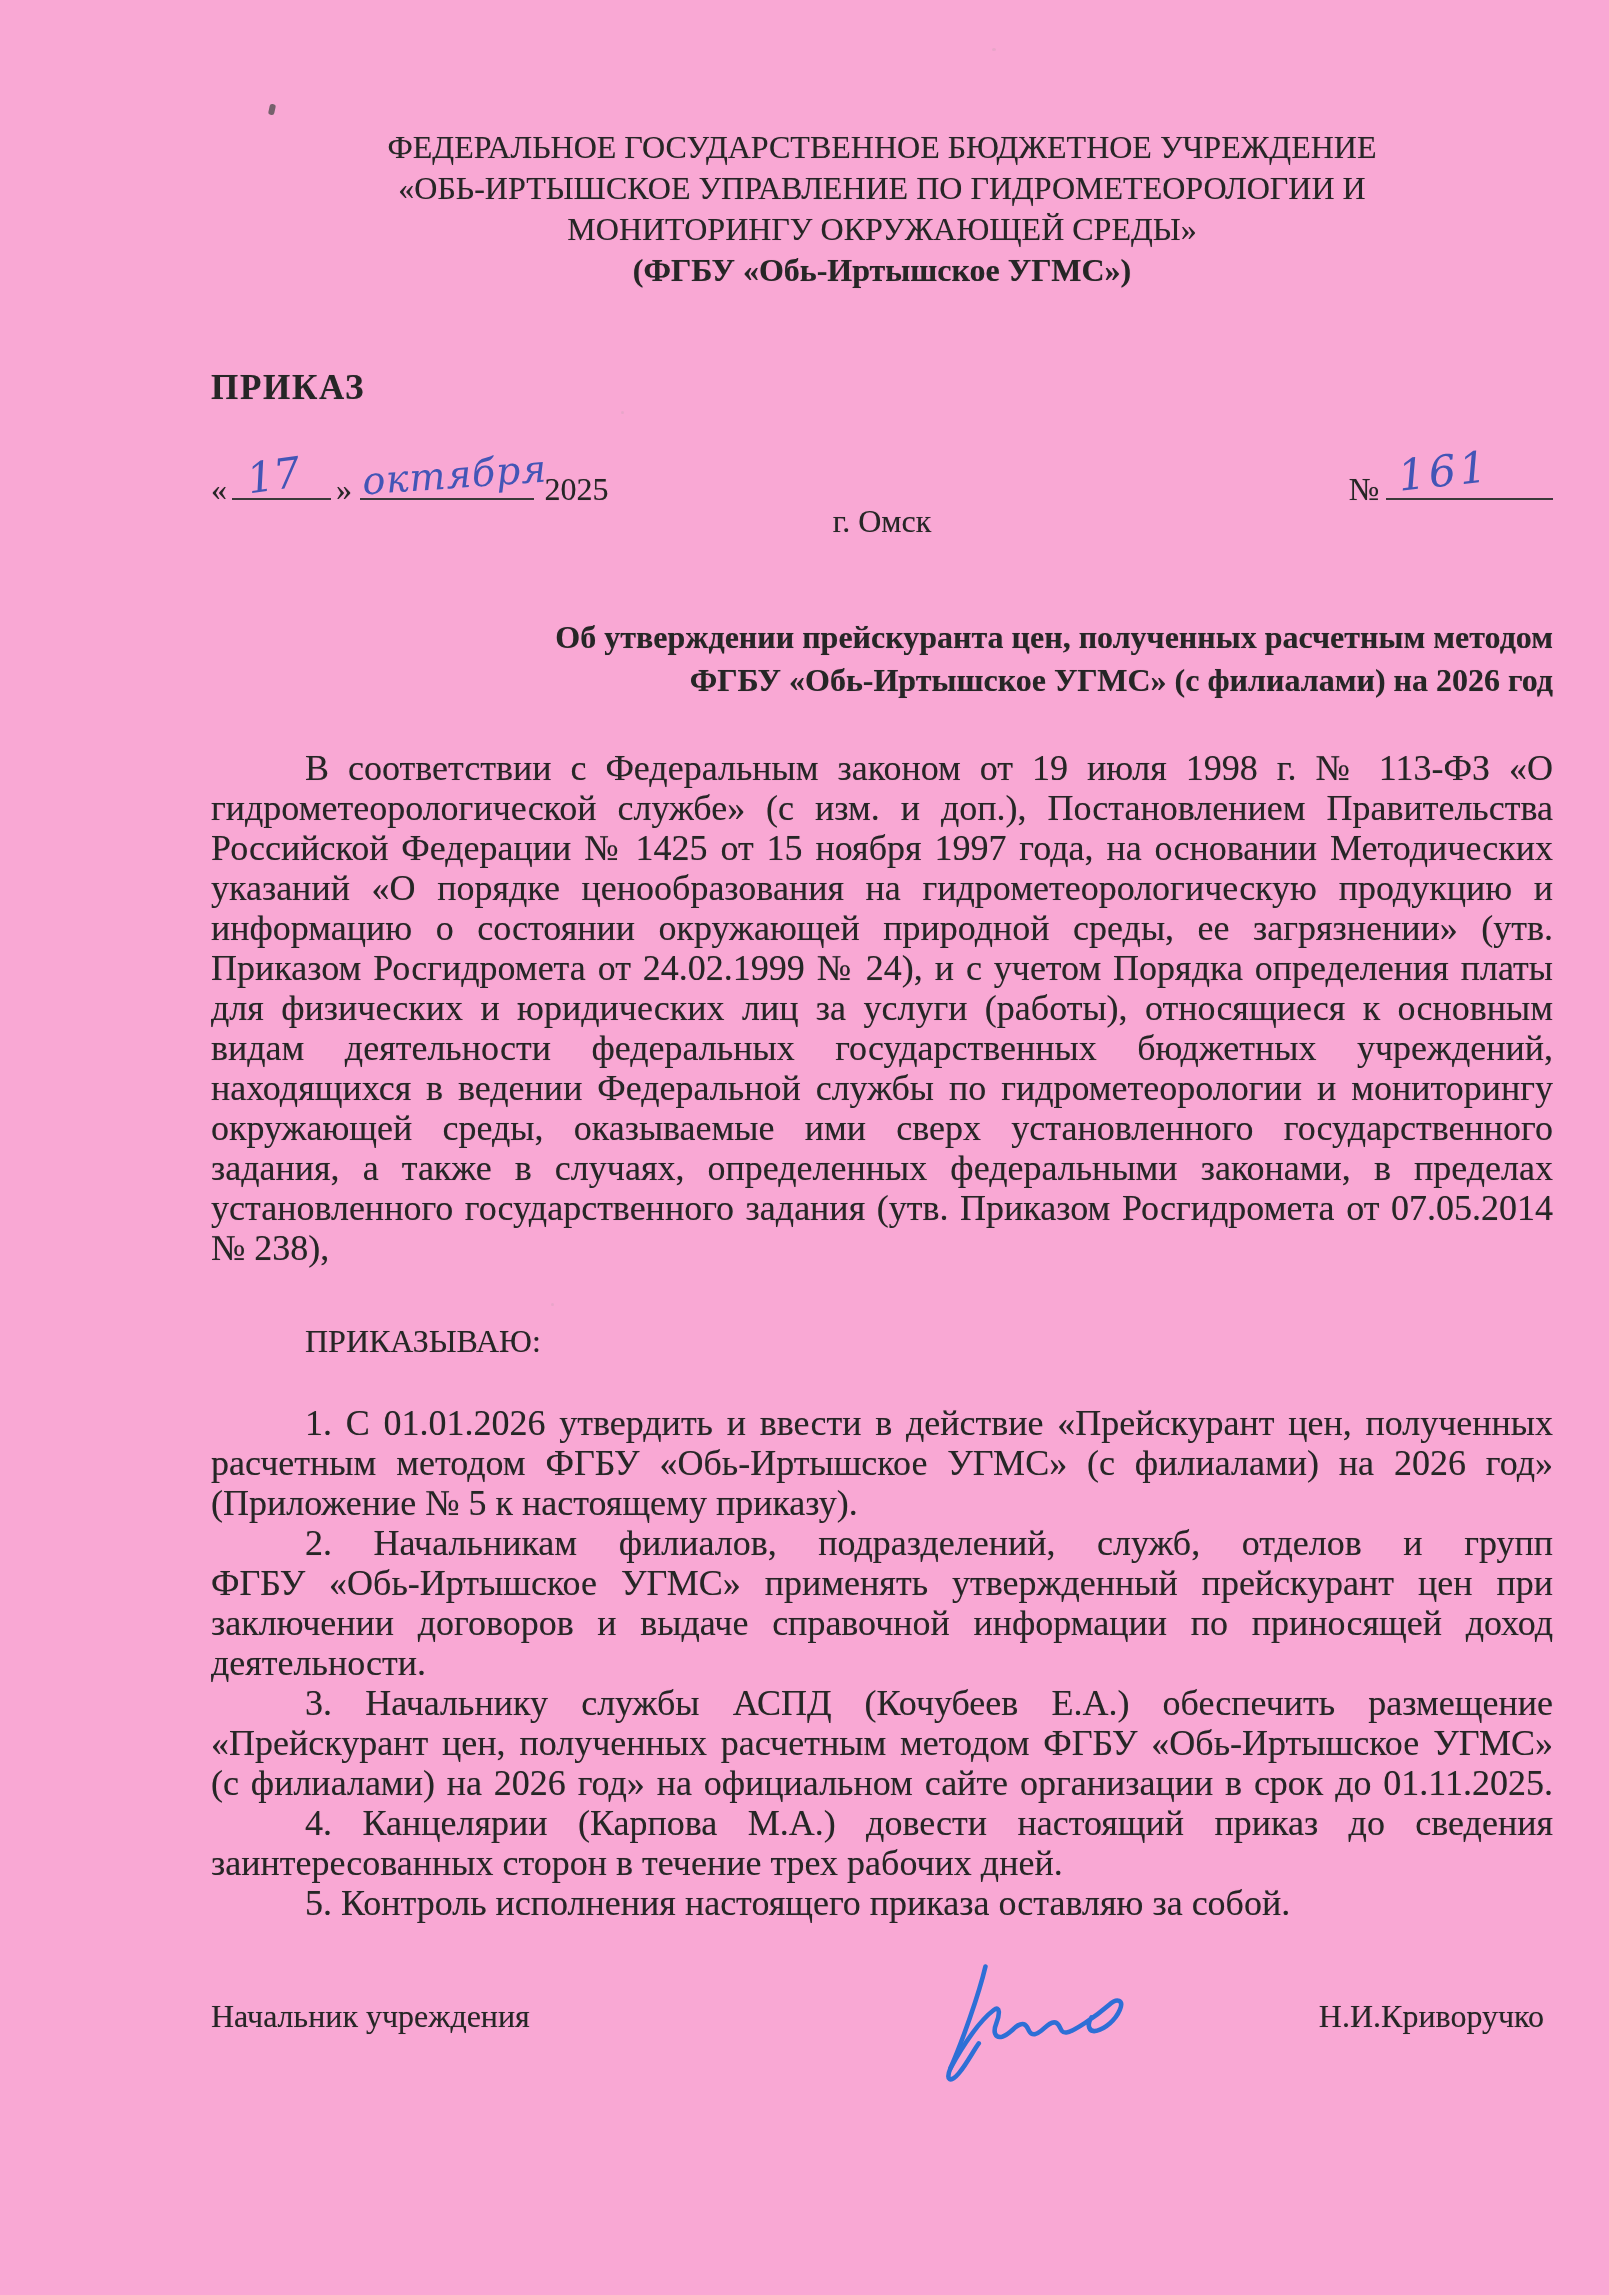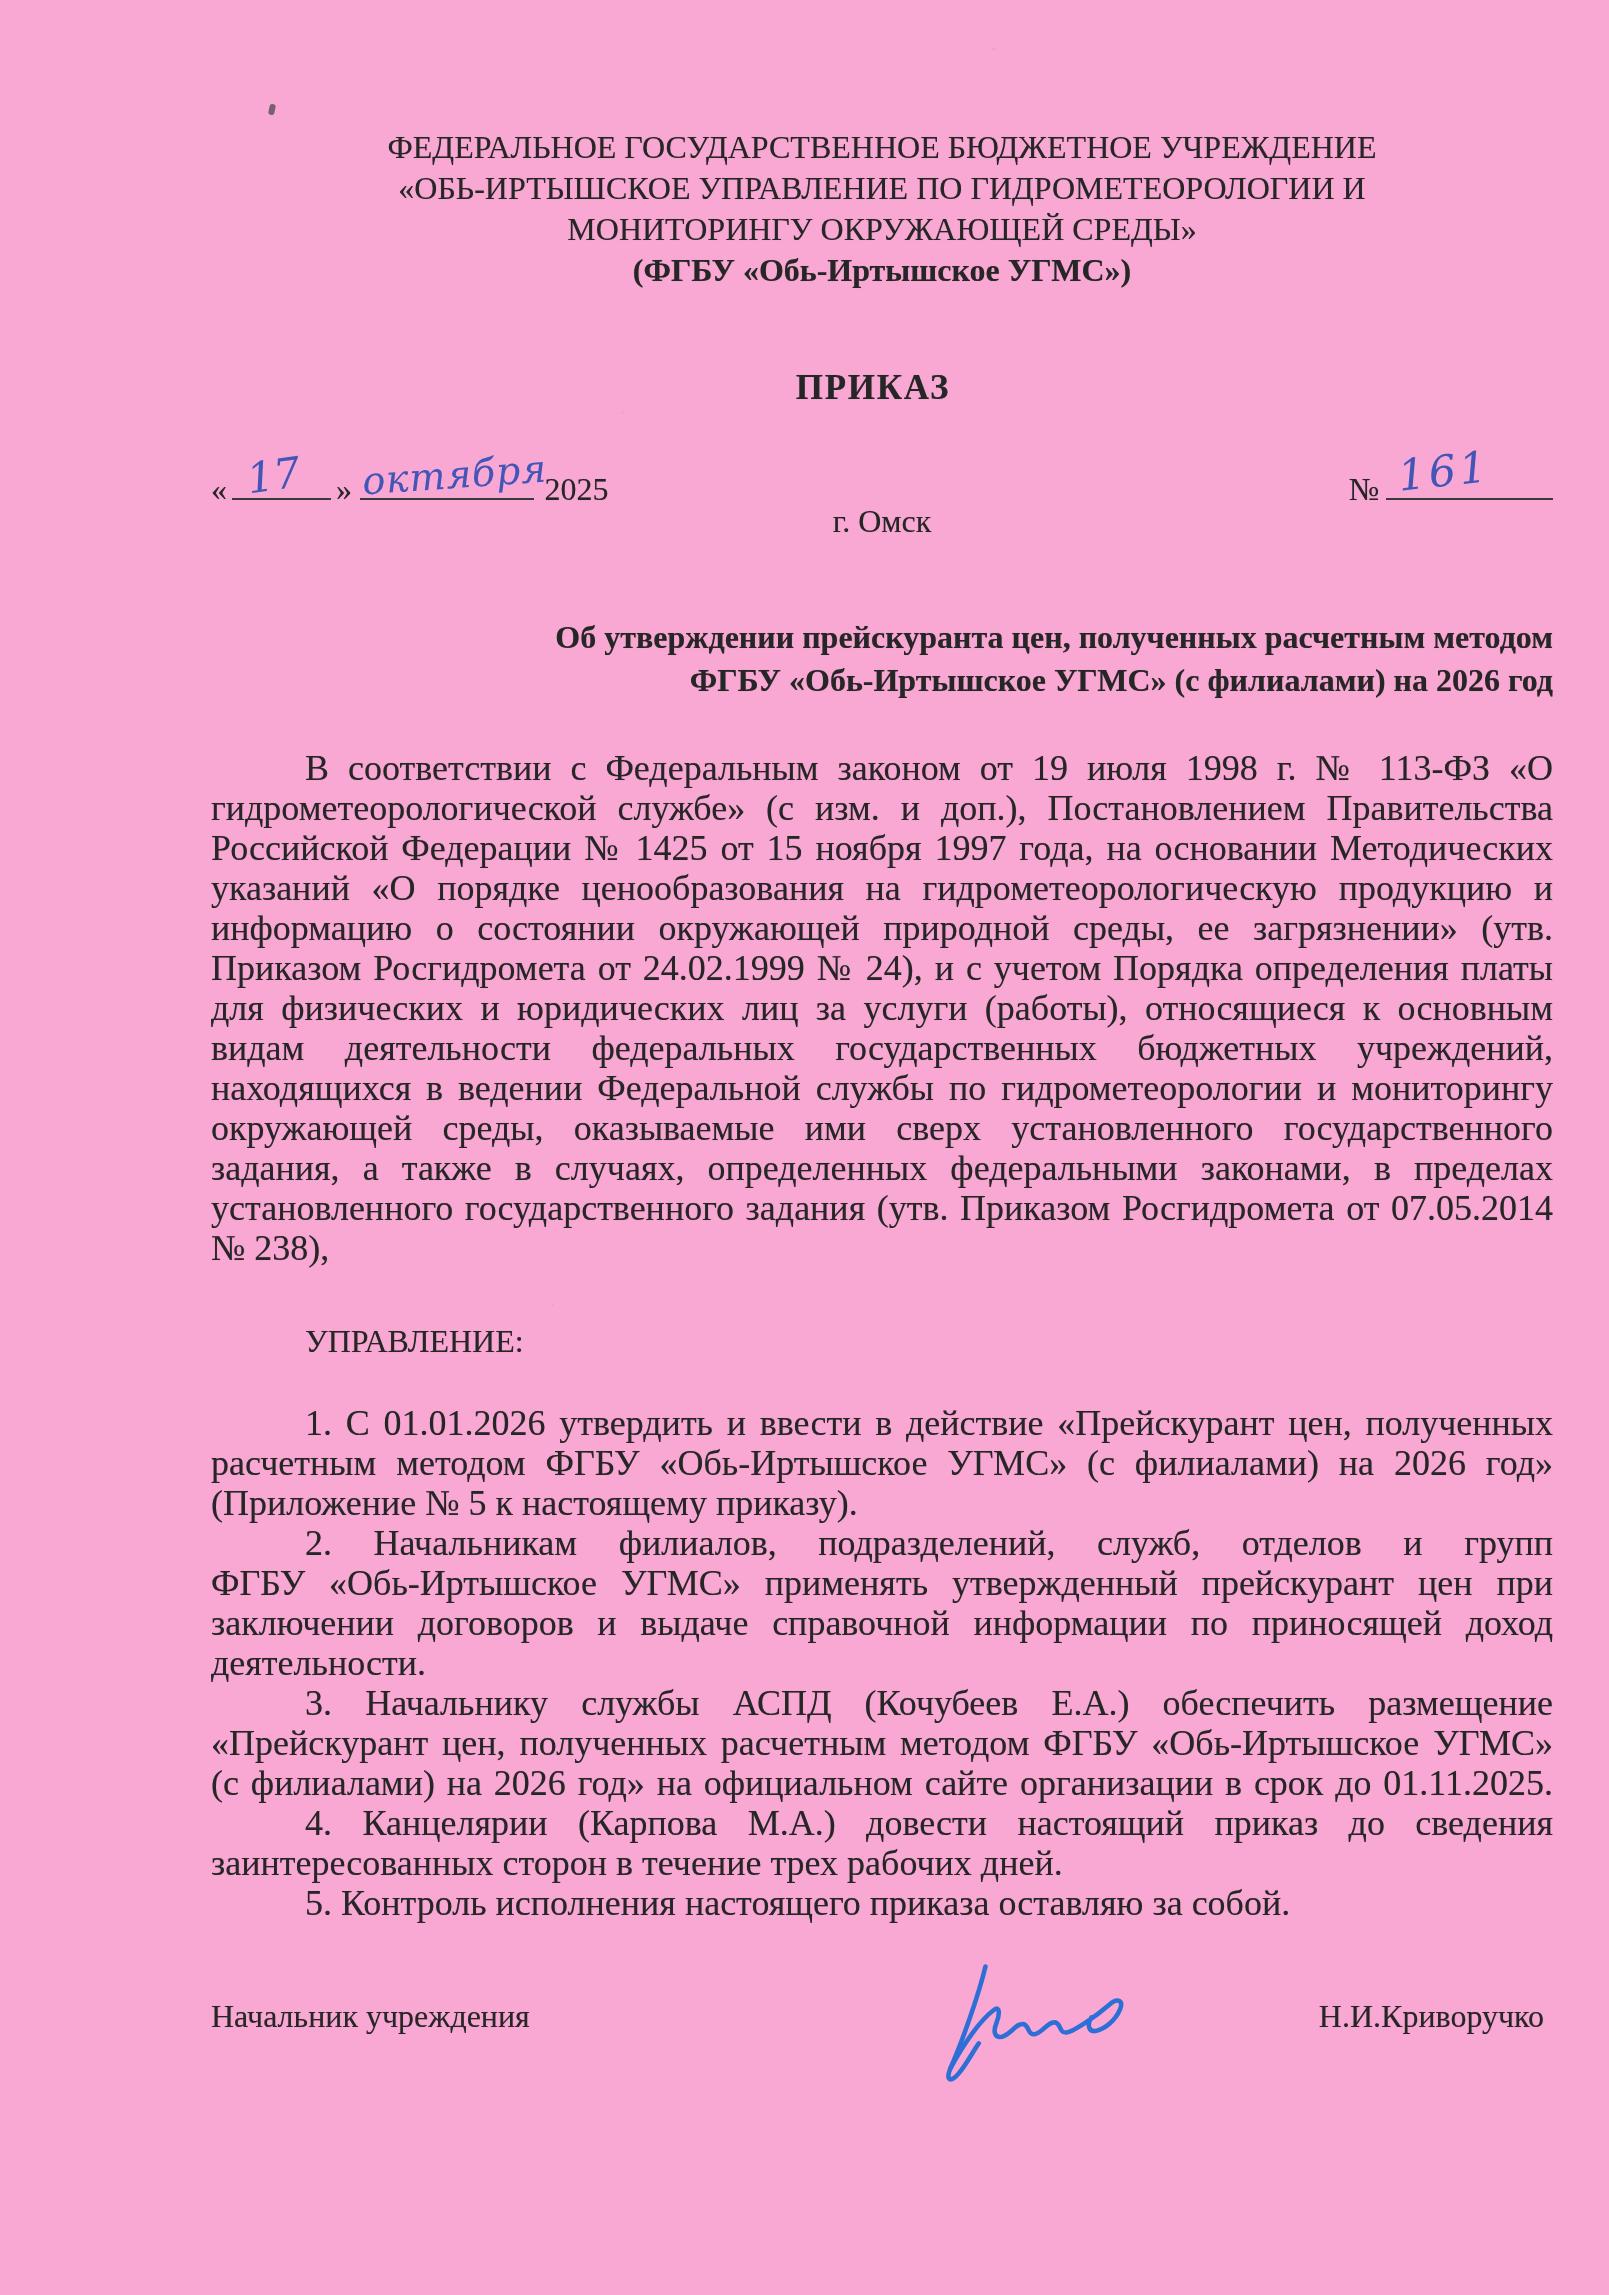--- a/index.html
+++ b/index.html
@@ -10,21 +10,21 @@
     color:#262626;
     text-shadow:0 0 0.8px rgba(40,40,40,0.40);
   }
   .abs { position:absolute; }
   .bold { font-weight:bold; }
 
   
   .org { left:211px; top:127px; width:1342px; font-size:32px; line-height:41px; text-align:center; }
 
   
-  .doctype { left:202px; top:368px; width:1342px; font-size:35px; font-weight:bold; text-align:center; letter-spacing:1.7px; }
+  .doctype { left:211px; top:368px; width:1342px; font-size:35px; font-weight:bold; letter-spacing:1.7px; }
 
   
   .daterow { left:211px; top:458px; width:1342px; height:58px; font-size:32px; }
   .date-left { position:absolute; left:0; top:6.7px; white-space:nowrap; }
   .num-right { position:absolute; right:0; top:6.7px; white-space:nowrap; }
   .blank { display:inline-block; position:relative; height:33px; border-bottom:2.5px solid #3a3a3a; vertical-align:baseline; }
   .blank-day { width:99px; margin:0 5px; }
   .blank-month { width:174px; margin-left:8.4px; margin-right:10px; }
   .blank-num { width:167px; margin-left:6.7px; }
   .hand {
@@ -102,21 +102,21 @@
     <div class="ln">Приказом Росгидромета от 24.02.1999 № 24), и с учетом Порядка определения платы</div>
     <div class="ln">для физических и юридических лиц за услуги (работы), относящиеся к основным</div>
     <div class="ln">видам деятельности федеральных государственных бюджетных учреждений,</div>
     <div class="ln">находящихся в ведении Федеральной службы по гидрометеорологии и мониторингу</div>
     <div class="ln">окружающей среды, оказываемые ими сверх установленного государственного</div>
     <div class="ln">задания, а также в случаях, определенных федеральными законами, в пределах</div>
     <div class="ln">установленного государственного задания (утв. Приказом Росгидромета от 07.05.2014</div>
     <div class="ln last">№ 238),</div>
   </div>
 
-  <div class="abs resolution">УПРАВЛЕНИЕ:</div>
+  <div class="abs resolution">ПРИКАЗЫВАЮ:</div>
 
   <div class="abs flow items">
     <div>
       <div class="ln first">1. С 01.01.2026 утвердить и ввести в действие «Прейскурант цен, полученных</div>
       <div class="ln">расчетным методом ФГБУ «Обь-Иртышское УГМС» (с филиалами) на 2026 год»</div>
       <div class="ln last">(Приложение № 5 к настоящему приказу).</div>
     </div>
     <div>
       <div class="ln first">2. Начальникам филиалов, подразделений, служб, отделов и групп</div>
       <div class="ln">ФГБУ «Обь-Иртышское УГМС» применять утвержденный прейскурант цен при</div>

